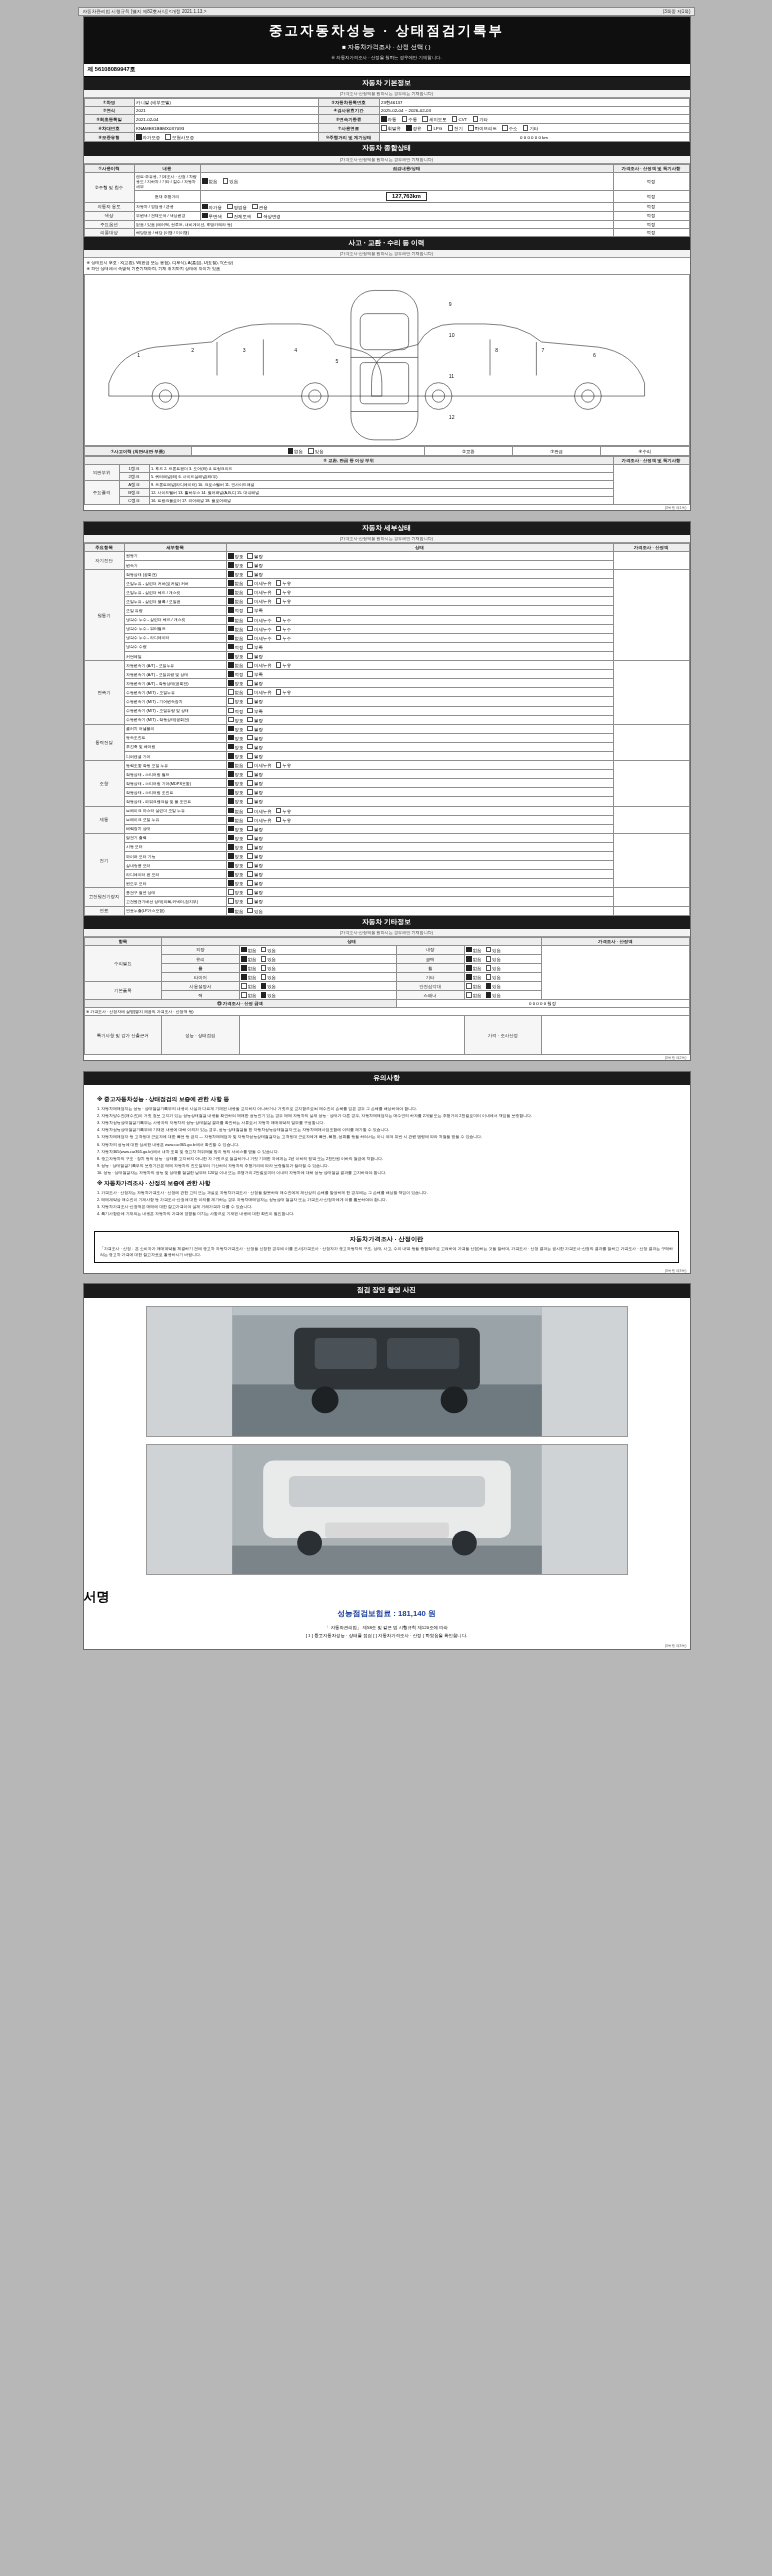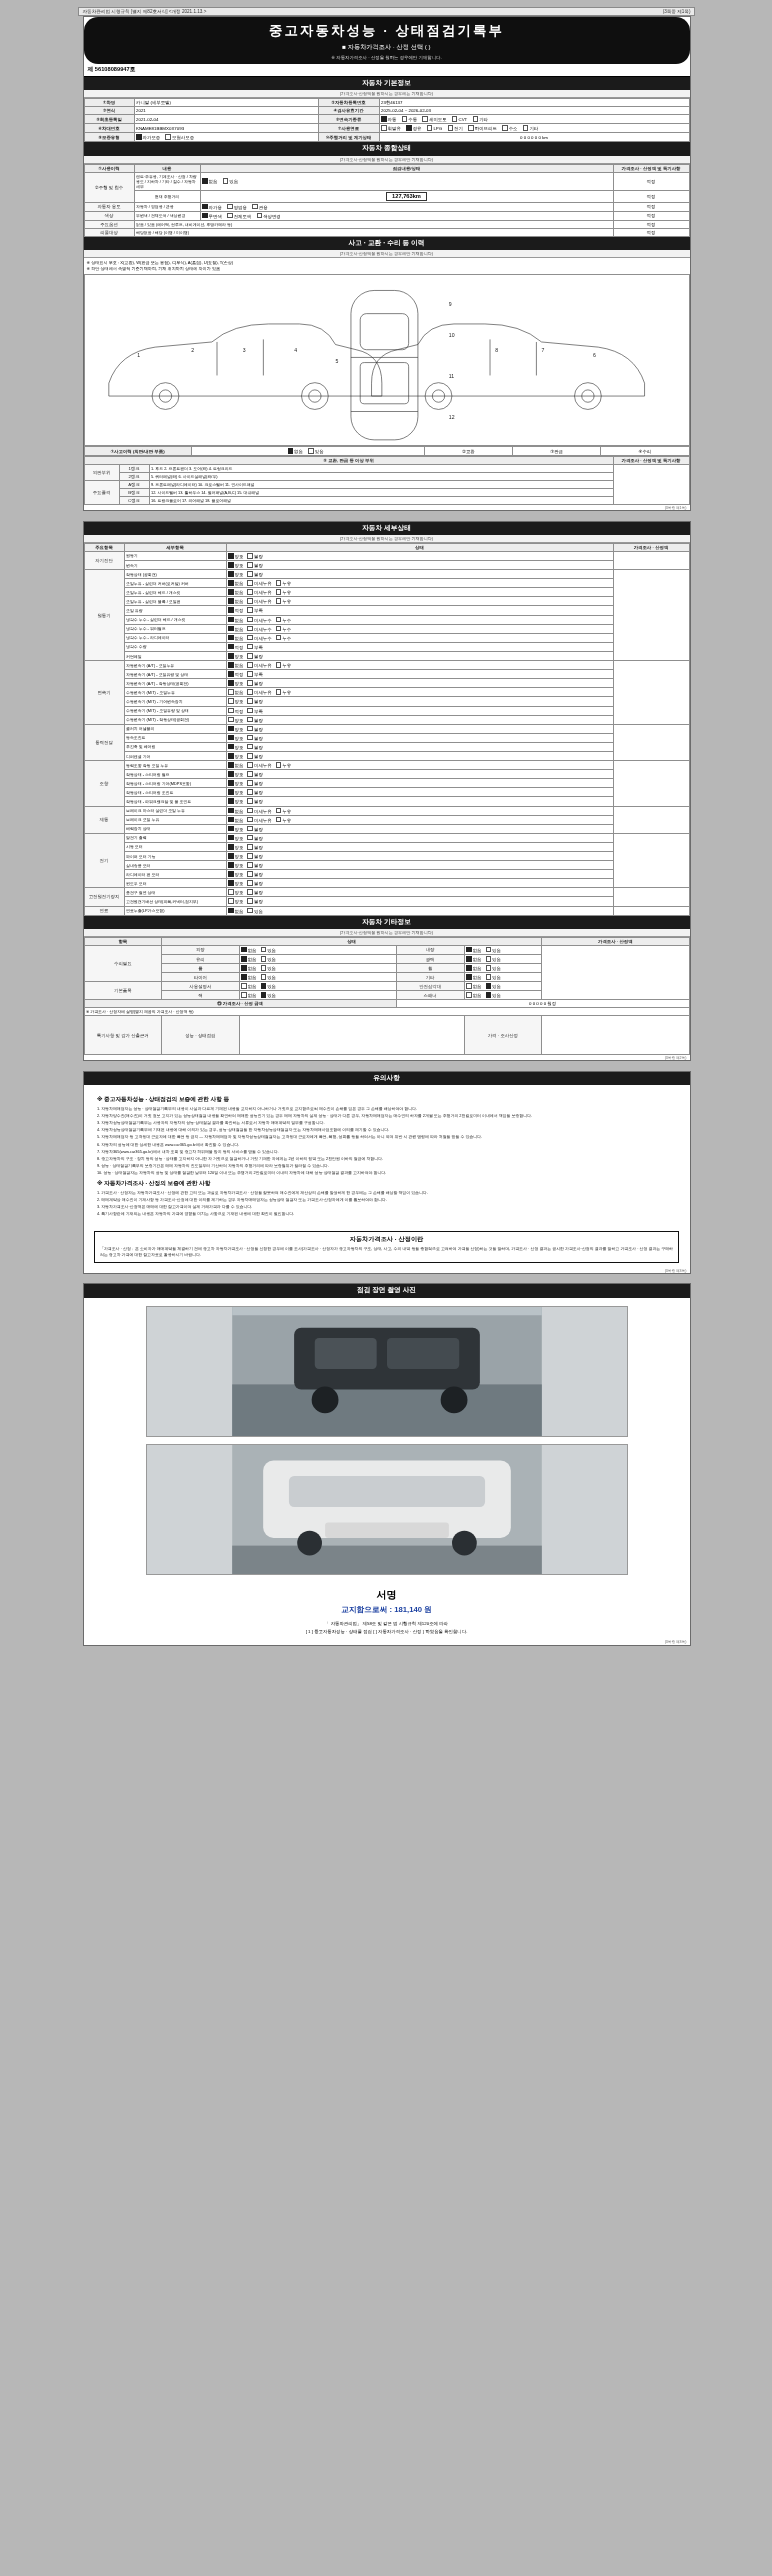--- a/index.html
+++ b/index.html
@@ -1,40 +1,40 @@
 <!DOCTYPE html>
 <html style="font-size:8.2px"><head>
 <meta charset="utf-8">
 <style>
   html,body{margin:0;padding:0;background:#b7b7b7;}
   body{font-family:"Liberation Sans","DejaVu Sans",sans-serif;}
   .page{width:773px;margin:0 auto;position:relative;}
   .sheet{background:#ffffff;border:0.5px solid #6b6b6b;margin:0 auto 9.3px auto;width:608px;box-sizing:border-box;}
   .topbar{width:608px;margin:7.2px auto 0 auto;background:#e9e9e9;border:0.5px solid #8a8a8a;font-size:4.6px;color:#333;padding:1px 3.1px;display:flex;justify-content:space-between;}
-  .hdrblk{background:#0f0f0f;color:#fff;text-align:center;padding:5.2px 0 4.1px 0;border-radius:14px;}
+  .hdrblk{background:#0f0f0f;color:#fff;text-align:center;padding:5.2px 0 4.1px 0;}
   .hdrblk .t1{font-size:13.4px;font-weight:bold;letter-spacing:2.1px;}
   .hdrblk .t2{font-size:6.2px;margin-top:3.1px;}
   .hdrblk .t3{font-size:4.4px;margin-top:2.1px;color:#ddd;}
   .carno{font-size:5.7px;font-weight:bold;padding:2.1px 4.1px;border-bottom:0.5px solid #000;}
   .secbar{background:#1b1b1b;color:#fff;text-align:center;font-size:6.7px;font-weight:bold;padding:2.1px 0;}
   .secsub{background:#f2f2f2;text-align:center;font-size:4.1px;color:#444;padding:1px 0;border-bottom:0.5px solid #999;}
   table{border-collapse:collapse;width:100%;font-size:4.4px;}
   td,th{border:0.5px solid #8f8f8f;padding:1px 1.5px;vertical-align:middle;}
   .lbl{background:#ededed;text-align:center;font-weight:bold;color:#222;}
   .lbl2{background:#f6f6f6;text-align:center;color:#222;}
   .ctr{text-align:center;}
   .small{font-size:3.9px;}
   .cb{display:inline-block;width:3.6px;height:3.6px;border:0.5px solid #555;background:#fff;vertical-align:-0.5px;margin-right:1px;}
   .cbk{display:inline-block;width:3.6px;height:3.6px;border:0.5px solid #222;background:#222;vertical-align:-0.5px;margin-right:1px;}
   .opt{display:inline-block;margin-right:4.1px;white-space:nowrap;}
   .mileage{display:inline-block;border:0.5px solid #333;padding:0.5px 5.2px;font-weight:bold;font-size:5.7px;background:#fff;}
   .diagram{background:#fff;border:0.5px solid #8f8f8f;height:170px;position:relative;}
   .notebox{font-size:4.1px;padding:2.1px 3.1px;line-height:1.5;}
   .photo{background:#cfd3d6;border:0.5px solid #999;}
-  .sign{font-size:10px;font-weight:bold;text-align:center;padding:5.2px 0 2.1px 0;font-family:Liberation Serif, serif;}
+  .sign{font-size:13px;font-weight:bold;padding:5.2px 0 2.1px 0;font-family:Liberation Serif, serif;}
   .price{font-size:7.7px;font-weight:bold;text-align:center;color:#1a3fa0;padding:1px 0 5.2px 0;}
   .notice h3{font-size:5.7px;margin:4.1px 0 2.1px 0;}
   .notice p{font-size:3.9px;line-height:1.55;margin:1px 0;color:#111;text-align:justify;}
   .framebox{border:1px solid #111;padding:3.1px 5.2px;margin:5.2px 10.3px;}
   .framebox .ti{text-align:center;font-weight:bold;font-size:6.2px;margin-bottom:2.1px;}
   .pagelbl{font-size:3.6px;color:#666;text-align:right;padding:0.5px 3.1px;}
   .carimg{width:100%;height:100%;}
 </style>
 </head>
 <body>
@@ -589,21 +589,21 @@
           <rect x="110" y="60" width="380" height="60" rx="10" fill="#c9cdd0"></rect>
           <rect x="180" y="150" width="240" height="30" rx="6" fill="#d8d8d8"></rect>
           <rect x="0" y="195" width="600" height="55" fill="#7b8489"></rect>
           <circle cx="150" cy="190" r="24" fill="#2a2f33"></circle>
           <circle cx="450" cy="190" r="24" fill="#2a2f33"></circle>
         </svg>
       </div>
     </div>
     <div class="sign">서명</div>
     <div class="price">
-      <span>교지함으로써 :</span>
+      <span>성능점검보험료 :</span>
       <span>181,140 원</span>
     </div>
     <div style="text-align:center;font-size:4.4px;padding-bottom:3.1px">「 자동차관리법」 제58조 및 같은 법 시행규칙 제120조에 따라</div>
     <div style="text-align:center;font-size:4.4px;padding-bottom:6.2px">[ 1 ] 중고자동차성능 · 상태를 점검 [ ] 자동차가격조사 · 산정 } 하였음을 확인합니다.</div>
     <div class="pagelbl">(3쪽중 제3쪽)</div>
   </div>
 
 </div>
 
 

